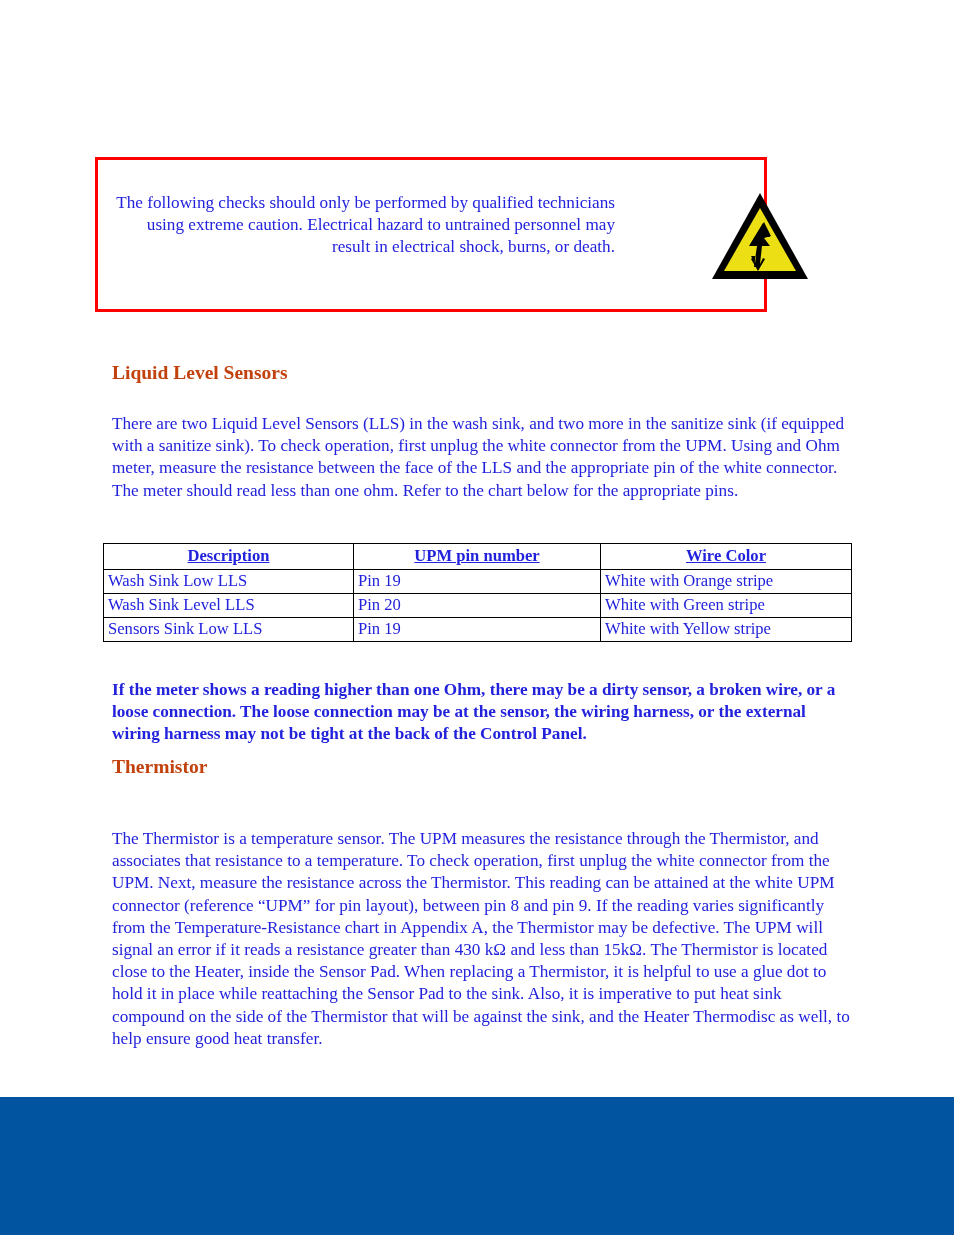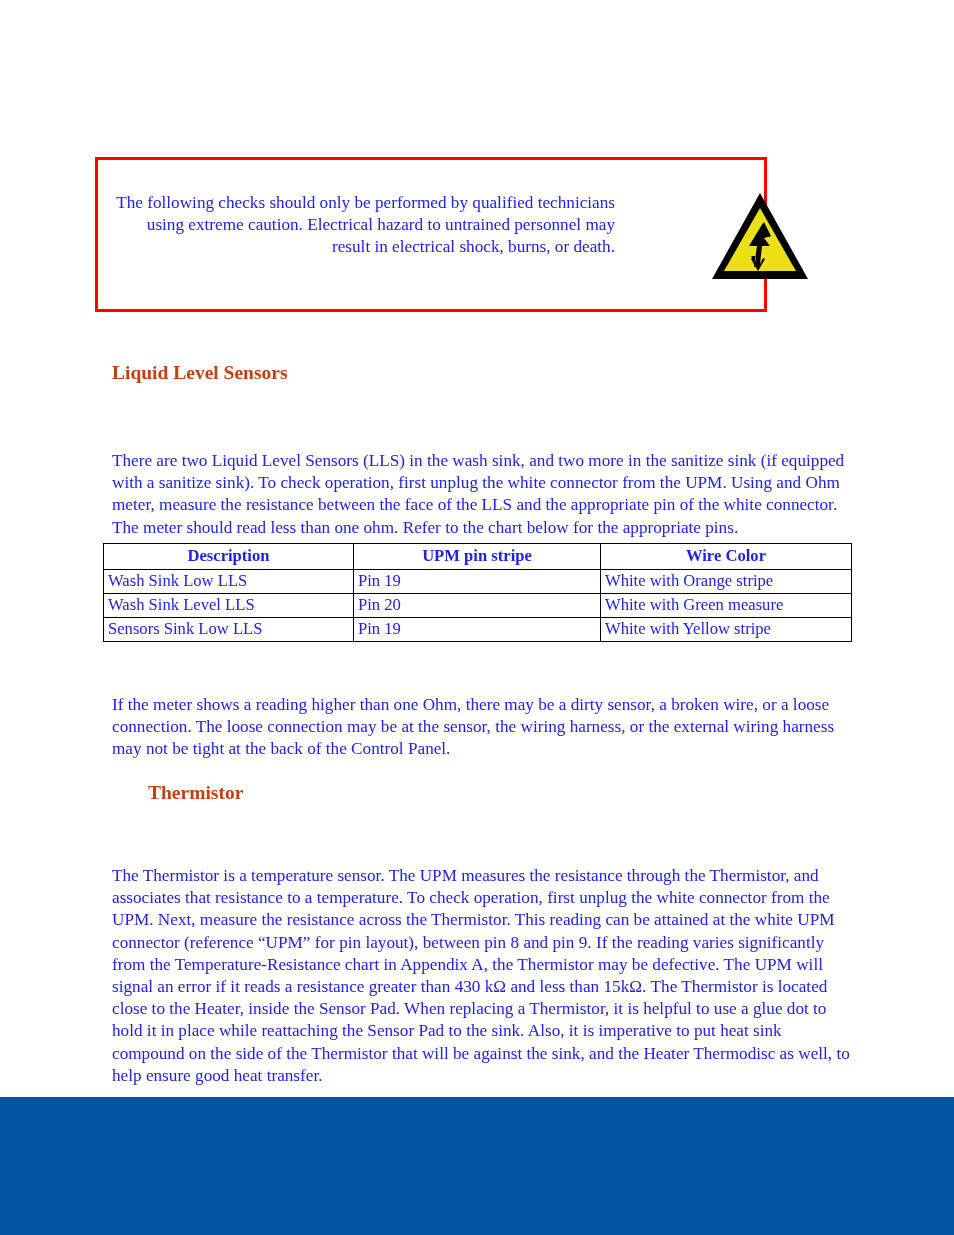--- a/index.html
+++ b/index.html
@@ -66,34 +66,33 @@
   
   .section-heading {
     position: absolute;
     left: 112px;
     font-size: 19.5px;
     font-weight: bold;
     color: #c2410c;
     white-space: nowrap;
   }
   #heading-lls { top: 362px; }
-  #heading-thermistor { top: 782px; margin-left: 36px; }
+  #heading-thermistor { top: 756px; }
 
   
   .body-par {
     position: absolute;
     left: 112px;
     font-size: 17.2px;
     line-height: 22.2px;
     color: #2222dd;
     text-align: left;
-    margin-top: 37px;
   }
   #par-lls-intro { top: 413px; width: 740px; }
-  #par-lls-after { top: 657px; width: 740px; }
+  #par-lls-after { top: 679px; width: 740px; font-weight: bold; }
   #par-thermistor { top: 828px; width: 740px; }
 
   
   .pin-table {
     position: absolute;
     left: 103px;
     top: 543px;
     width: 748px;
     border-collapse: collapse;
     table-layout: fixed;
@@ -106,20 +105,21 @@
     padding: 0px 0px 1px 4px;
     font-weight: normal;
     vertical-align: middle;
   }
   .pin-table th {
     text-align: center;
     font-weight: bold;
     padding: 1px 0 2px 0;
   }
   .pin-table th span {
+    text-decoration: underline;
   }
   .col-desc { width: 250px; }
   .col-pin  { width: 247px; }
   .col-wire { width: 251px; }
 
   
   .footer-bar {
     position: absolute;
     left: 0;
     top: 1097px;
@@ -151,34 +151,34 @@
 
   <table class="pin-table">
     <colgroup>
       <col class="col-desc">
         <col class="col-pin">
         <col class="col-wire">
     </colgroup>
     <thead>
       <tr>
         <th><span>Description</span></th>
-        <th><span>UPM pin stripe</span></th>
+        <th><span>UPM pin number</span></th>
         <th><span>Wire Color</span></th>
       </tr>
     </thead>
     <tbody>
       <tr>
         <td>Wash Sink Low LLS</td>
         <td>Pin 19</td>
         <td>White with Orange stripe</td>
       </tr>
       <tr>
         <td>Wash Sink Level LLS</td>
         <td>Pin 20</td>
-        <td>White with Green measure</td>
+        <td>White with Green stripe</td>
       </tr>
       <tr>
         <td>Sensors Sink Low LLS</td>
         <td>Pin 19</td>
         <td>White with Yellow stripe</td>
       </tr>
     </tbody>
   </table>
 
   <div class="body-par" id="par-lls-after">If the meter shows a reading higher than one Ohm, there may be a dirty sensor, a broken wire, or a loose connection.  The loose connection may be at the sensor, the wiring harness, or the external wiring harness may not be tight at the back of the Control Panel.</div>

